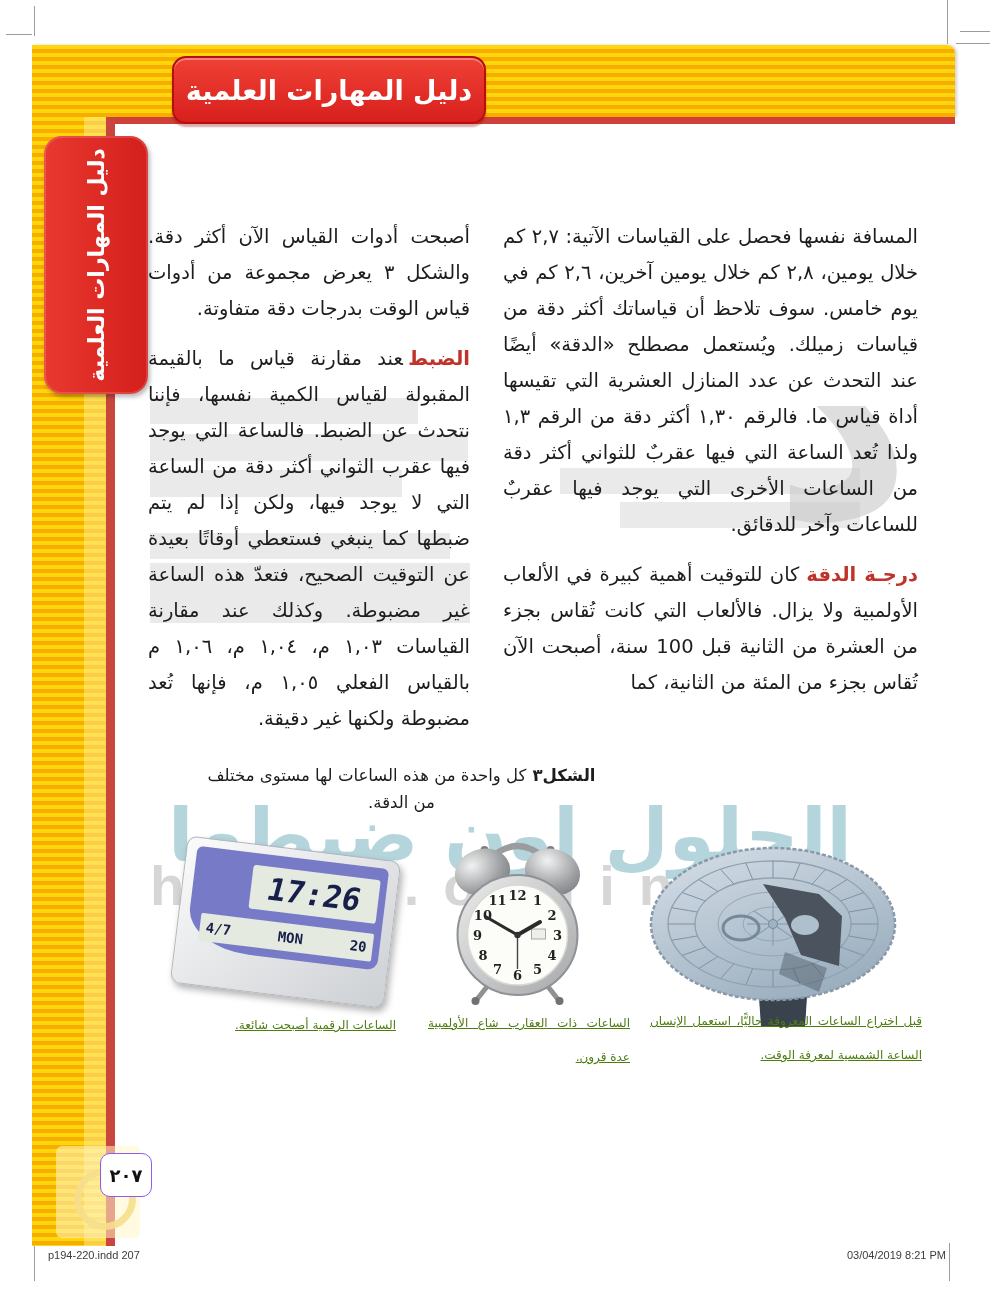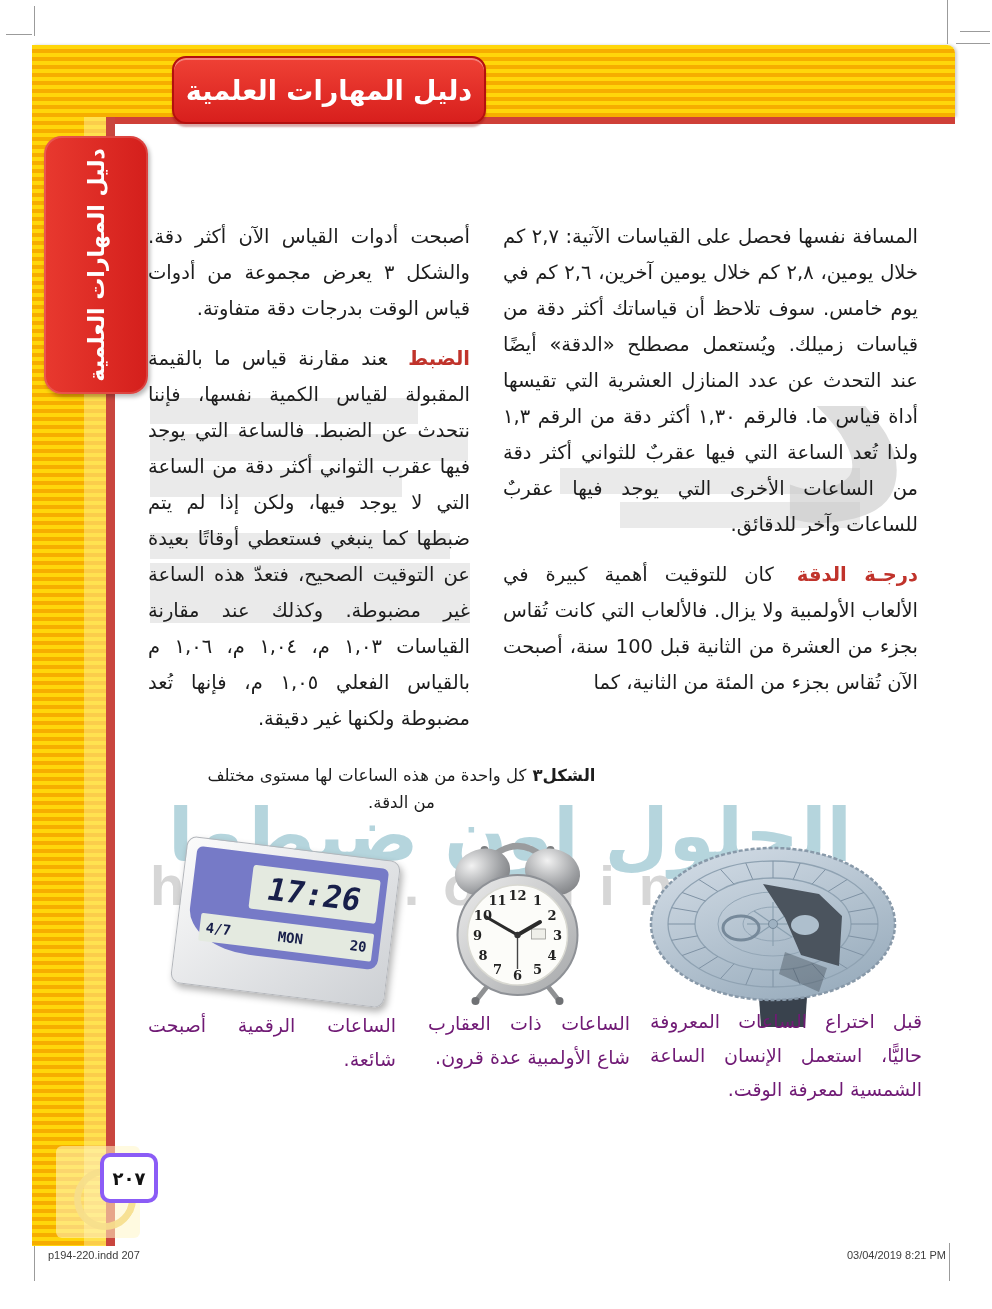--- a/index.html
+++ b/index.html
@@ -36,24 +36,24 @@
   .wm-upper{right:80px;top:290px;font-size:270px;font-weight:bold;color:#dedede;}
   .wm-big{right:25px;top:560px;font-size:300px;font-weight:bold;color:#d8d8d8;direction:rtl;}
   .wm-teal{left:168px;top:798px;font-size:74px;font-weight:bold;color:#a9ced8;direction:rtl;opacity:.85;}
   .wm-latin{left:150px;top:858px;font-size:56px;font-weight:bold;color:#d6d6d6;
             font-family:"Liberation Sans",sans-serif;letter-spacing:24px;}
   .wm-bar{background:rgba(200,200,200,.38);z-index:1;}
 
   
   .col{direction:rtl;text-align:justify;color:#1d1d1d;z-index:4;font-size:19.5px;line-height:36px;}
   .col p{margin:0 0 14px 0;}
-  .rh{color:#c0332b;font-weight:bold;margin-left:23px;}
+  .rh{color:#c0332b;font-weight:bold;margin-left:7px;}
   .figcap{direction:rtl;text-align:center;color:#1d1d1d;font-size:16.5px;line-height:27px;z-index:4;margin-left:39px;}
   .figlabel{font-weight:bold;margin-left:6px;}
-  .imgcap{direction:rtl;text-align:justify;color:#701a75;font-size:19px;line-height:34px;z-index:4;}
+  .imgcap{direction:rtl;text-align:justify;color:#4d7c0f;font-size:12px;line-height:34px;z-index:4;text-decoration:underline;}
 
   
   .dclock{left:178px;top:848px;width:215px;height:148px;transform:rotate(7deg);z-index:3;}
   .dc-body{position:absolute;inset:0;background:linear-gradient(135deg,#fbfbfb,#cdd0d4);
            border:1px solid #b2b5ba;border-radius:10px;box-shadow:3px 4px 7px rgba(0,0,0,.3);}
   .dc-face{position:absolute;left:10px;top:8px;right:10px;height:102px;background:#767ac7;
            border-radius:6px 6px 10px 64px / 6px 6px 10px 40px;}
   .dc-lcd1{position:absolute;left:58px;top:12px;width:128px;height:44px;background:#e4eae0;
            border-radius:3px;display:flex;align-items:center;justify-content:center;}
   .dc-lcd1 span{font-family:"DejaVu Sans Mono",monospace;font-weight:bold;font-size:31px;color:#181f4a;
@@ -64,21 +64,21 @@
 
   svg{overflow:visible;}
   .aclock{left:430px;top:828px;z-index:3;}
   .sundial{left:645px;top:832px;z-index:2;}
 
   
   .mlogo{left:56px;top:1146px;width:84px;height:92px;background:rgba(255,246,198,.55);border-radius:6px;z-index:4;}
   .mlogo div{position:absolute;left:18px;top:22px;width:48px;height:48px;border:7px solid rgba(247,222,140,.9);
              border-radius:50%;border-top-color:transparent;transform:rotate(35deg);}
 
-  .badge{left:100px;top:1153px;width:50px;height:42px;background:#fff;border:4px solid #8b5cf6;border-radius:10px;
+  .badge{left:100px;top:1153px;width:50px;height:42px;background:#fff;border:1px solid #8b5cf6;border-radius:10px;
          display:flex;align-items:center;justify-content:center;font-weight:bold;font-size:18px;color:#111;z-index:7;}
 
   .footer{font-family:Liberation Sans, sans-serif;font-size:11px;color:#3c3c3c;z-index:5;}
 </style>
 </head>
 <body>
 
 <div class="page">
 
   <div class="abs crop" style="left:34px;top:6px;width:1px;height:30px;"></div>

